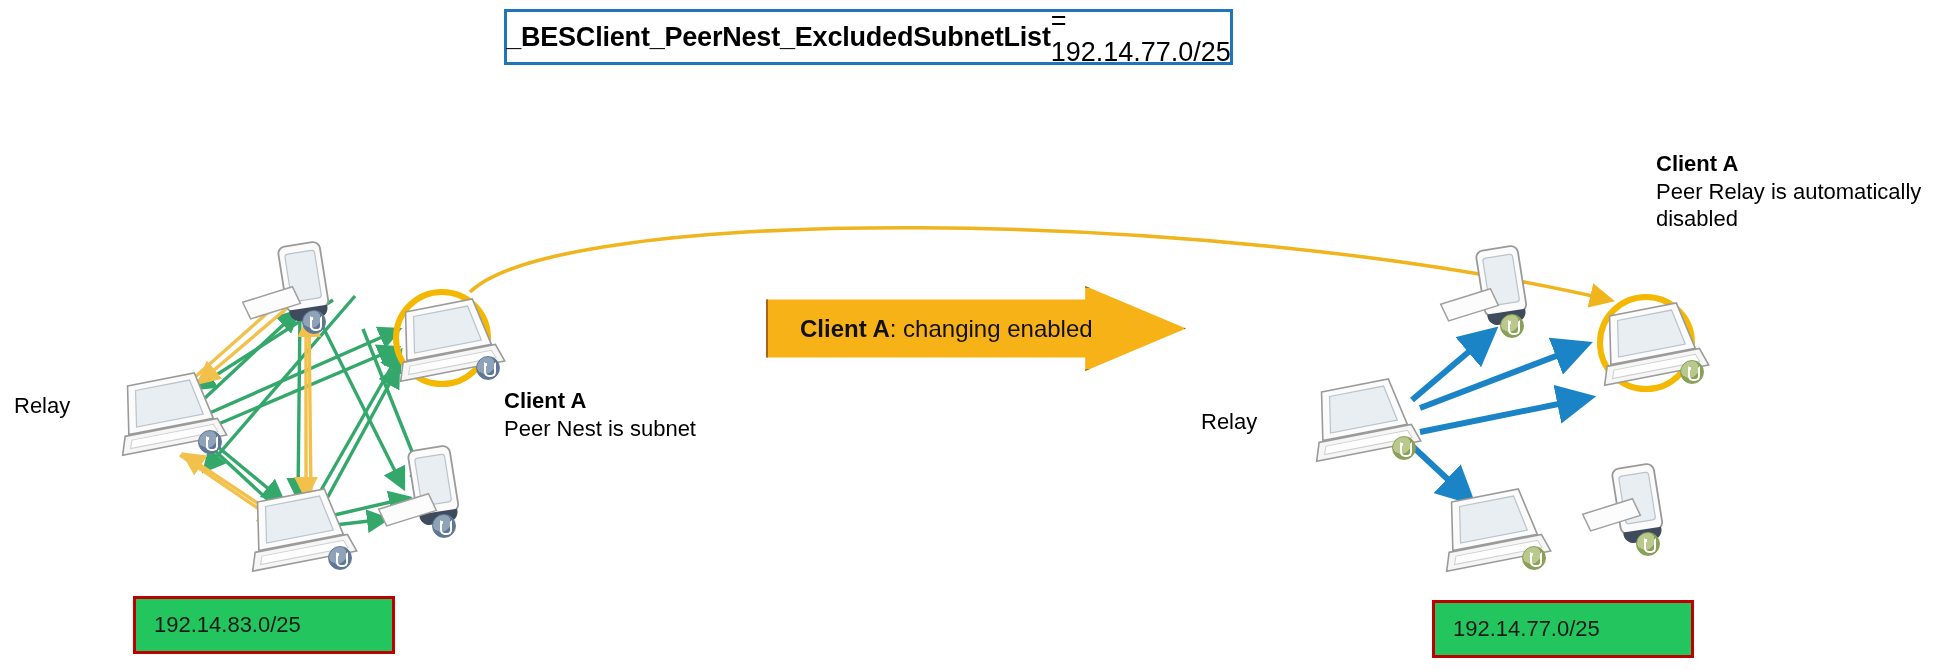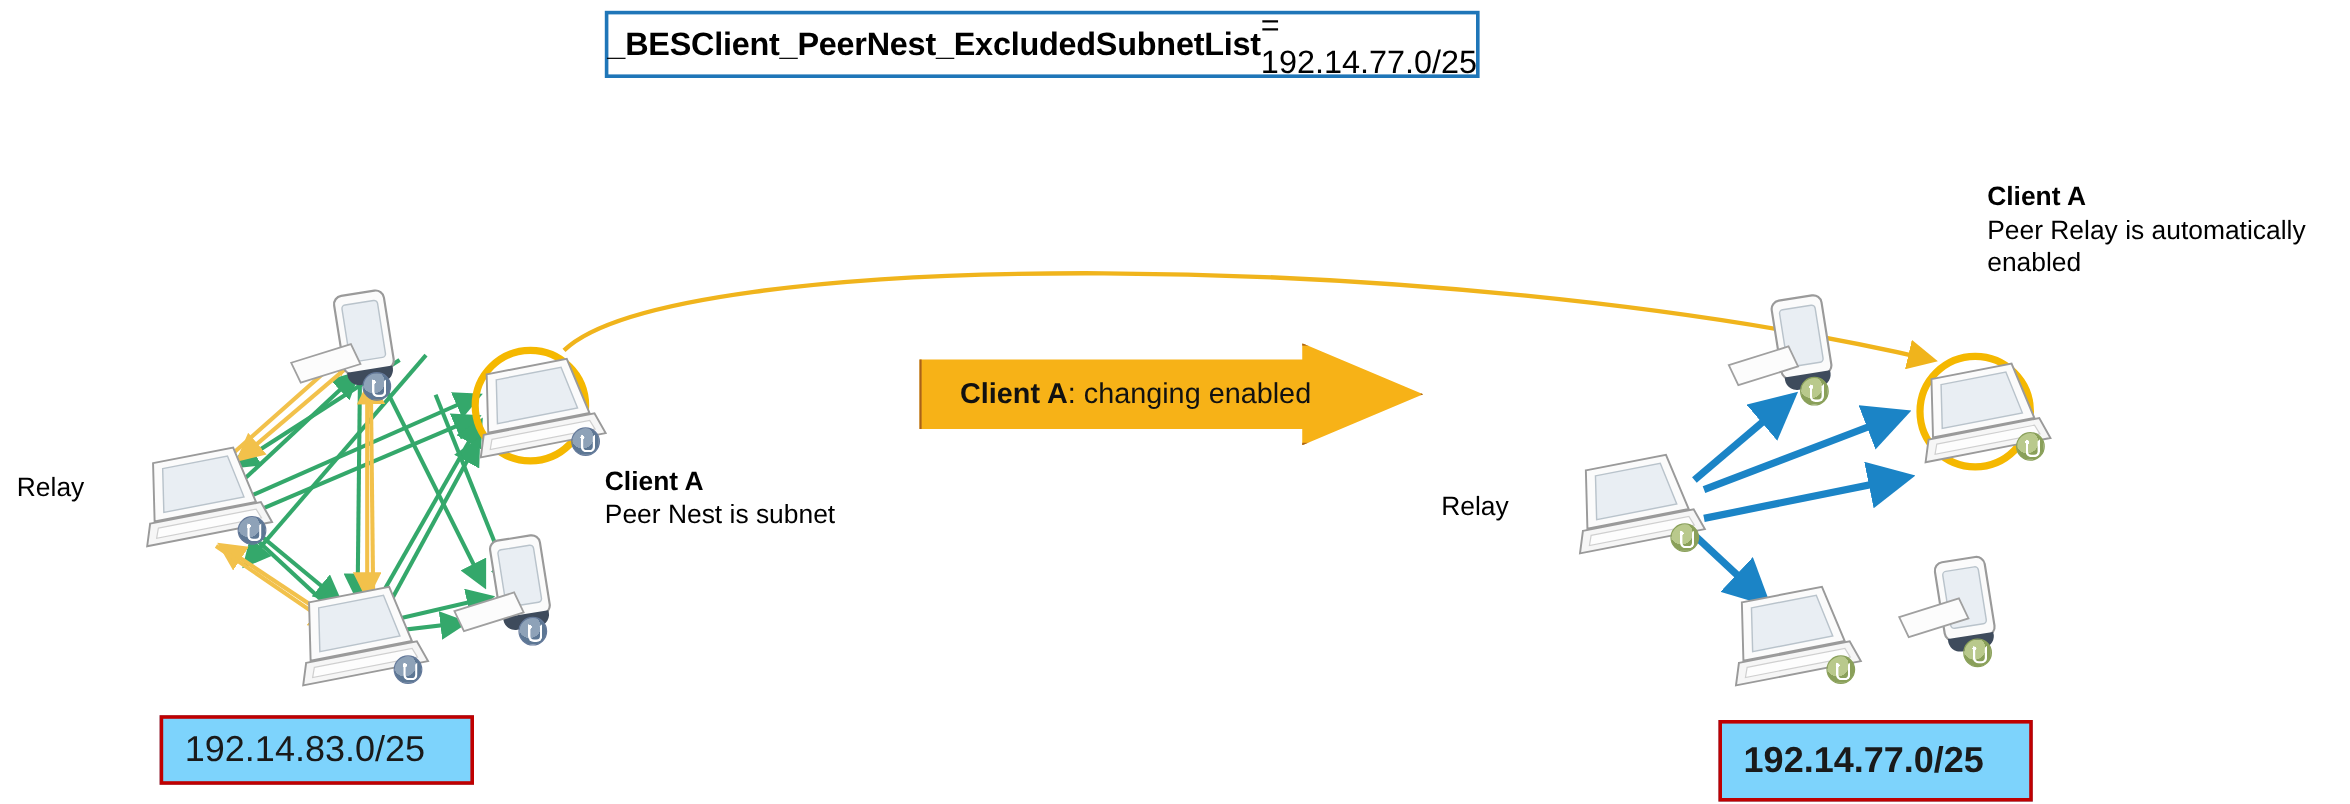--- a/index.html
+++ b/index.html
@@ -9,25 +9,25 @@
   svg.layer{position:absolute;left:0;top:0;width:1958px;height:670px;pointer-events:none;}
 
   
   #title-box{position:absolute;left:487px;top:9px;width:729px;height:56px;
       border:3px solid #1f76b8;background:#fff;display:flex;align-items:center;
       justify-content:center;box-sizing:border-box;margin-left:17px;}
   #title-box .k{font-weight:bold;font-size:27px;letter-spacing:-0.2px;}
   #title-box .v{font-size:27px;}
 
   
-  .subnet-box{position:absolute;border:3px solid #c00000;background:#7dd3fc;
+  .subnet-box{position:absolute;border:3px solid #c00000;background:#22c55e;
       box-sizing:border-box;display:flex;align-items:center;padding-left:18px;
-      font-size:30px;color:#1a1a1a;}
+      font-size:22px;color:#1a1a1a;}
   #subnet-left{left:133px;top:596px;width:262px;height:58px;}
-  #subnet-right{left:1432px;top:600px;width:262px;height:68px;font-weight:bold;}
+  #subnet-right{left:1432px;top:600px;width:262px;height:58px;}
 
   
   .lbl{position:absolute;font-size:22px;line-height:1.25;color:#000;white-space:nowrap;}
   .lbl b{font-weight:bold;}
   #relay-left-label{left:14px;top:392px;}
   #relay-right-label{left:1201px;top:408px;}
   #clientA-left-label{left:504px;top:387px;}
   #clientA-right-label{left:1656px;top:150px;}
 
   
@@ -275,19 +275,19 @@
   <div class="lbl" id="relay-right-label">Relay</div>
 
   <div class="lbl" id="clientA-left-label">
     <b>Client A</b><br>
     <span>Peer Nest is subnet</span>
   </div>
 
   <div class="lbl" id="clientA-right-label">
     <b>Client A</b><br>
     <span>Peer Relay is automatically</span><br>
-    <span>enabled</span>
+    <span>disabled</span>
   </div>
 
   <div class="subnet-box" id="subnet-left">192.14.83.0/25</div>
   <div class="subnet-box" id="subnet-right">192.14.77.0/25</div>
 
 </div>
 
 </body></html>

